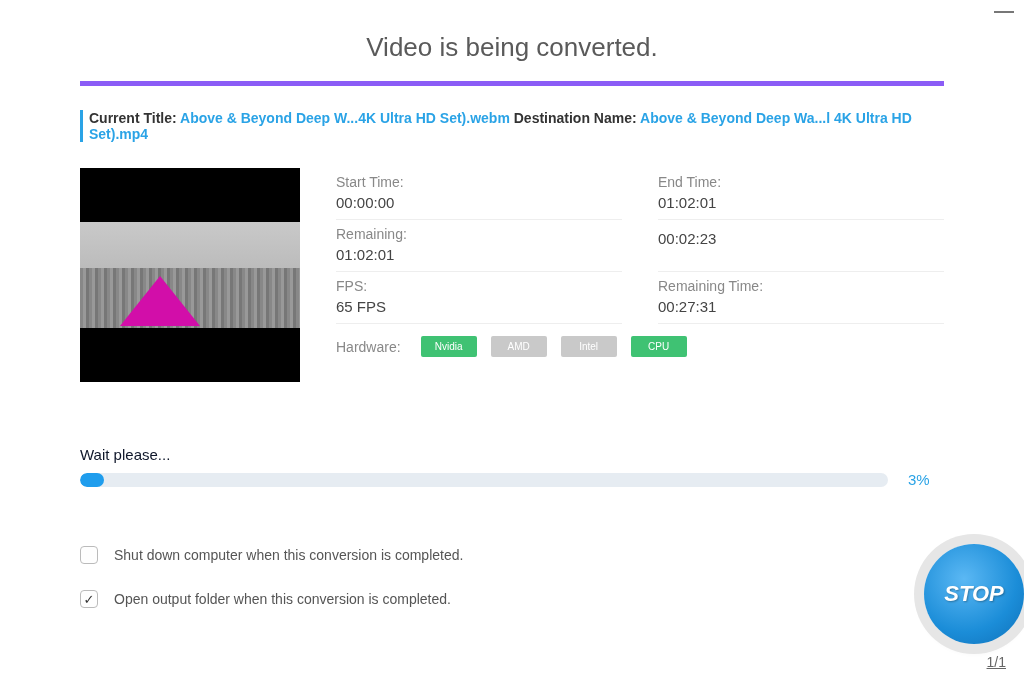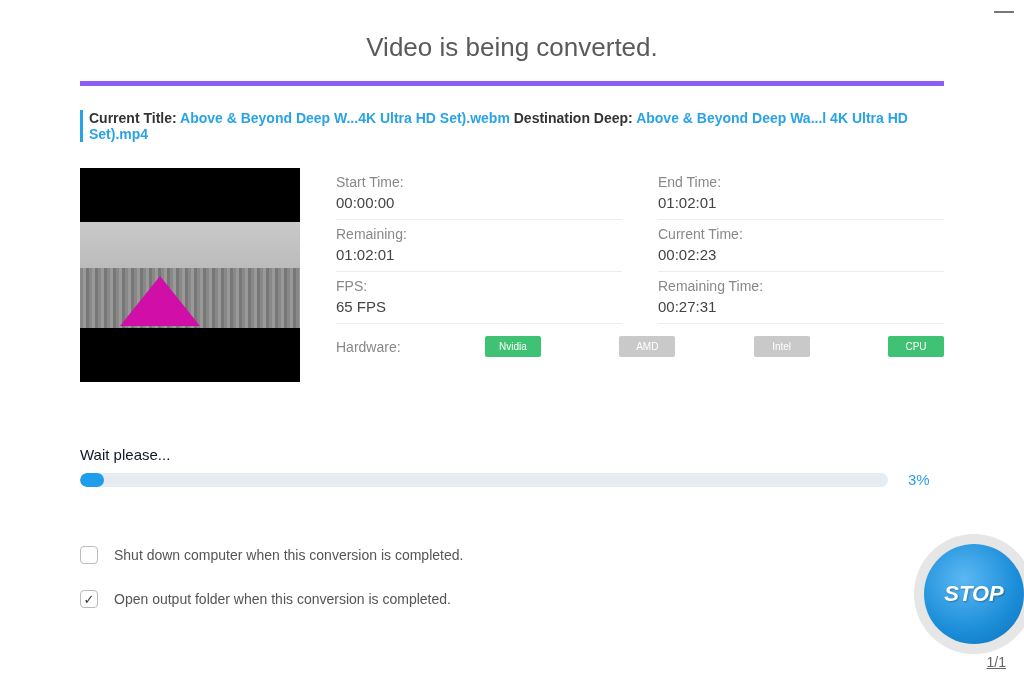--- a/index.html
+++ b/index.html
@@ -94,21 +94,20 @@
   padding:6px 0 8px 0;
 }
 .info-cell .label{ color:#888; font-size:14px;}
 .info-cell .value{ color:#444; font-size:15px; margin-top:4px;}
 .hw-row{
   grid-column:1 / span 2;
   display:flex;
   align-items:center;
   margin-top:12px;
   gap:14px;
-  justify-content:space-between;
 }
 .hw-row .label{ color:#888; font-size:14px; margin-right:6px;}
 .hw-btn{
   display:inline-block;
   padding:5px 14px;
   border-radius:2px;
   color:#fff;
   font-size:10px;
   text-align:center;
   min-width:56px;
@@ -194,21 +193,21 @@
 <div class="window">
   <div class="titlebar">
     <div class="min-btn"></div>
   </div>
 
   <div class="heading">Video is being converted.</div>
 
   <div class="file-line">
     <span>Current Title:</span>
     <span class="link">Above &amp; Beyond Deep W...4K Ultra HD Set).webm</span>
-    <span>Destination Deep:</span>
+    <span>Destination Name:</span>
     <span class="link">Above &amp; Beyond Deep Wa...l 4K Ultra HD Set).mp4</span>
   </div>
 
   <div class="content-row">
     <div class="thumb">
       <div class="img"></div>
       <div class="skyline"></div>
       <div class="tri"></div>
     </div>
     <div class="info-grid">
@@ -218,21 +217,20 @@
       </div>
       <div class="info-cell">
         <div class="label">End Time:</div>
         <div class="value">01:02:01</div>
       </div>
       <div class="info-cell">
         <div class="label">Remaining:</div>
         <div class="value">01:02:01</div>
       </div>
       <div class="info-cell">
-        <div class="label">Current Time:</div>
         <div class="value">00:02:23</div>
       </div>
       <div class="info-cell">
         <div class="label">FPS:</div>
         <div class="value">65 FPS</div>
       </div>
       <div class="info-cell">
         <div class="label">Remaining Time:</div>
         <div class="value">00:27:31</div>
       </div>

